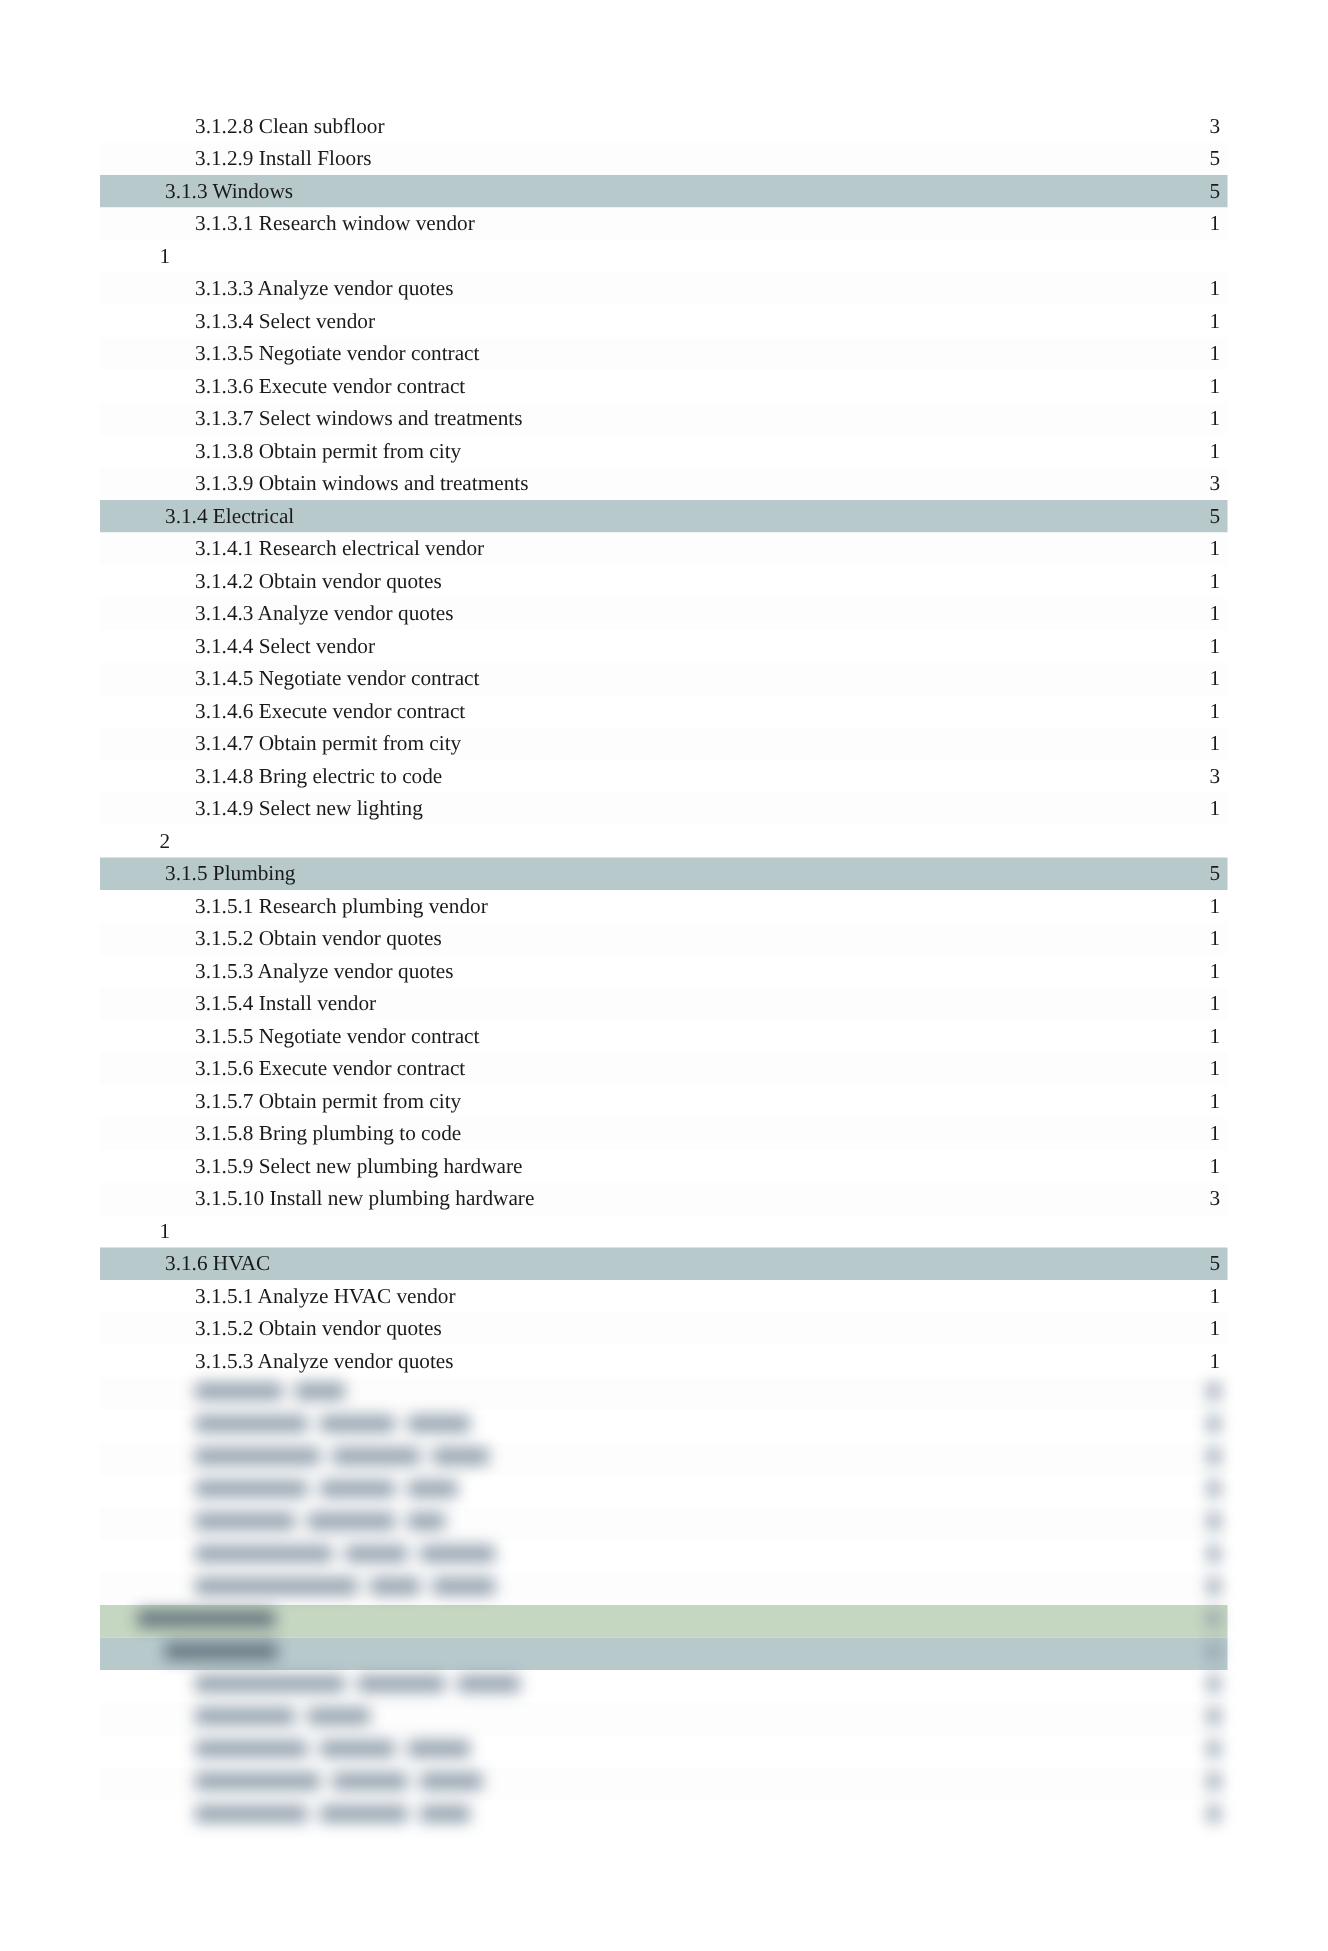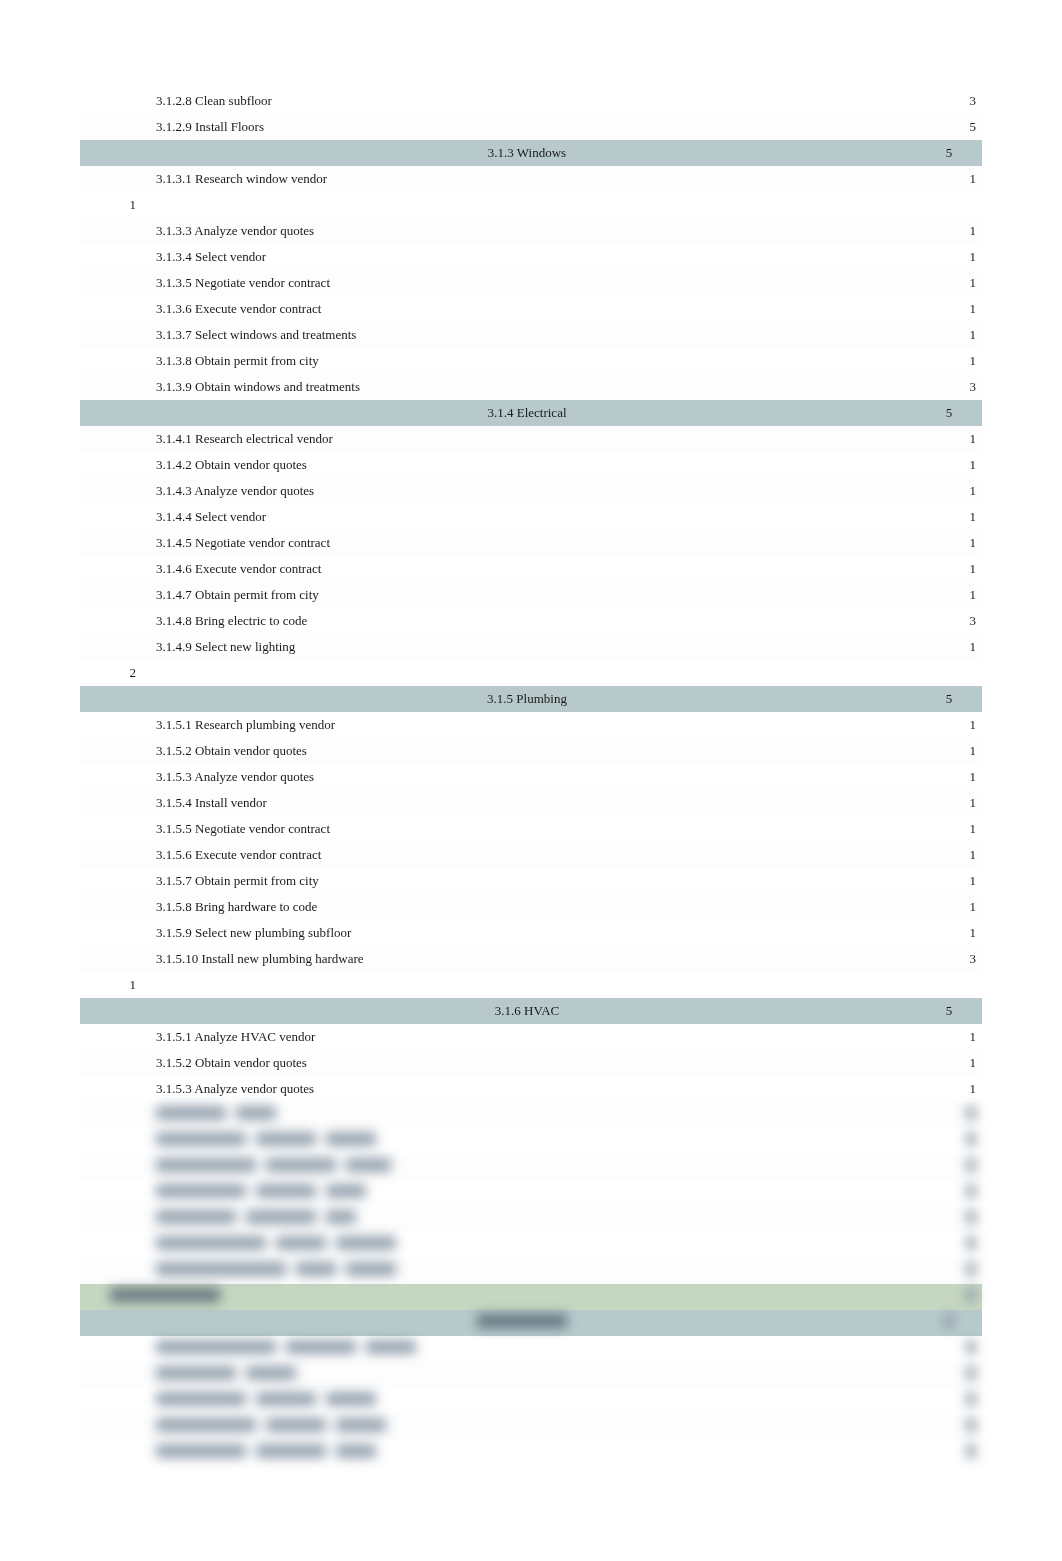--- a/index.html
+++ b/index.html
@@ -10,21 +10,21 @@
     font-family: Georgia, 'Times New Roman', serif;
     width: 1062px;
   }
   .page {
     padding: 88px 80px 60px 80px;
   }
   .row {
     display: flex;
     align-items: center;
     height: 26px;
-    font-size: 13px;
+    font-size: 17px;
     color: #1a1a1a;
     border-left: 2px solid transparent;
   }
   .row .label {
     flex: 1;
     white-space: nowrap;
     overflow: hidden;
     text-overflow: clip;
   }
   .row .value {
@@ -39,21 +39,20 @@
   
   .style-leaf {
     background: #ffffff;
   }
   .style-heading {
     background: #b7c9cb;
   }
   .style-heading .label,
   .style-heading .value {
     color: #1a1a1a;
-    text-align: center;
   }
   .style-greenish {
     background: #c5d6c1;
   }
   
   .blur .label,
   .blur .value {
     filter: blur(6px);
     opacity: 0.9;
     color: #6a7a8a;
@@ -204,25 +203,25 @@
     </div>
     <div class="row lvl-3 style-leaf">
       <div class="label">3.1.5.6 Execute vendor contract</div>
       <div class="value">1</div>
     </div>
     <div class="row lvl-3 style-leaf">
       <div class="label">3.1.5.7 Obtain permit from city</div>
       <div class="value">1</div>
     </div>
     <div class="row lvl-3 style-leaf">
-      <div class="label">3.1.5.8 Bring hardware to code</div>
-      <div class="value">1</div>
-    </div>
-    <div class="row lvl-3 style-leaf">
-      <div class="label">3.1.5.9 Select new plumbing subfloor</div>
+      <div class="label">3.1.5.8 Bring plumbing to code</div>
+      <div class="value">1</div>
+    </div>
+    <div class="row lvl-3 style-leaf">
+      <div class="label">3.1.5.9 Select new plumbing hardware</div>
       <div class="value">1</div>
     </div>
     <div class="row lvl-3 style-leaf">
       <div class="label">3.1.5.10 Install new plumbing hardware</div>
       <div class="value">3</div>
     </div>
     <div class="row lvl-3 style-leaf">
       <div class="value">1</div>
     </div>
     <div class="row lvl-2 style-heading">

